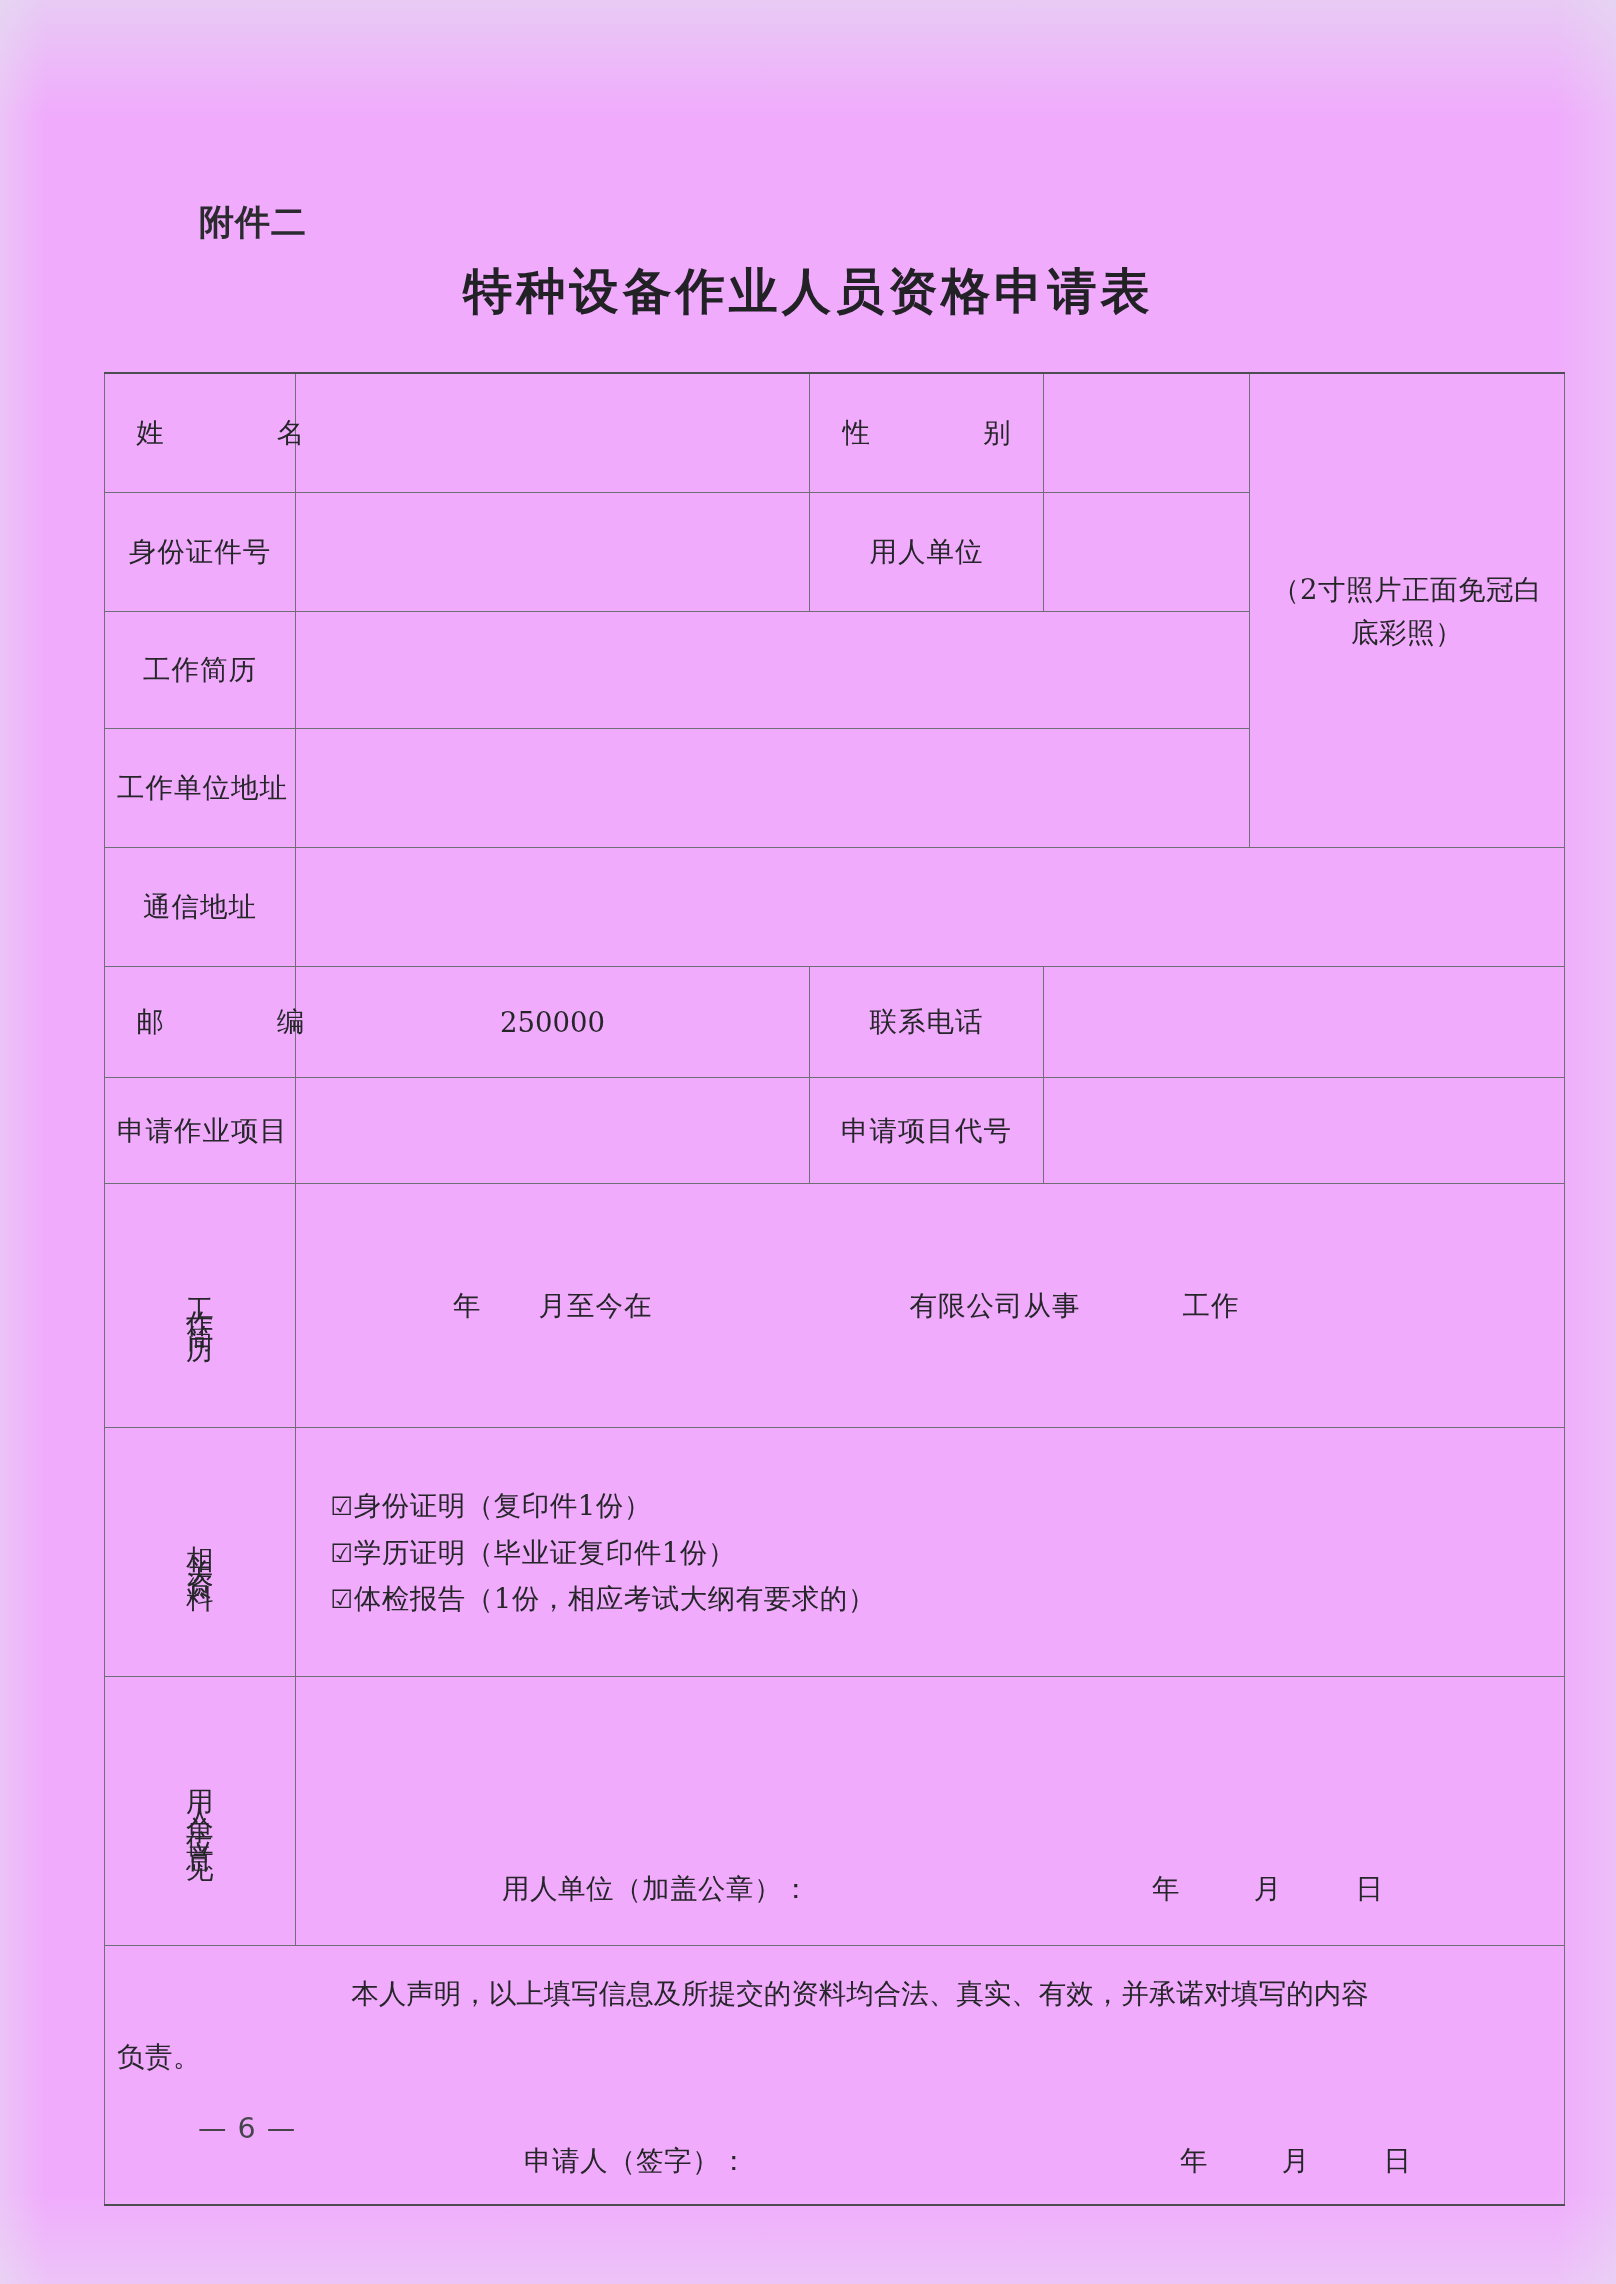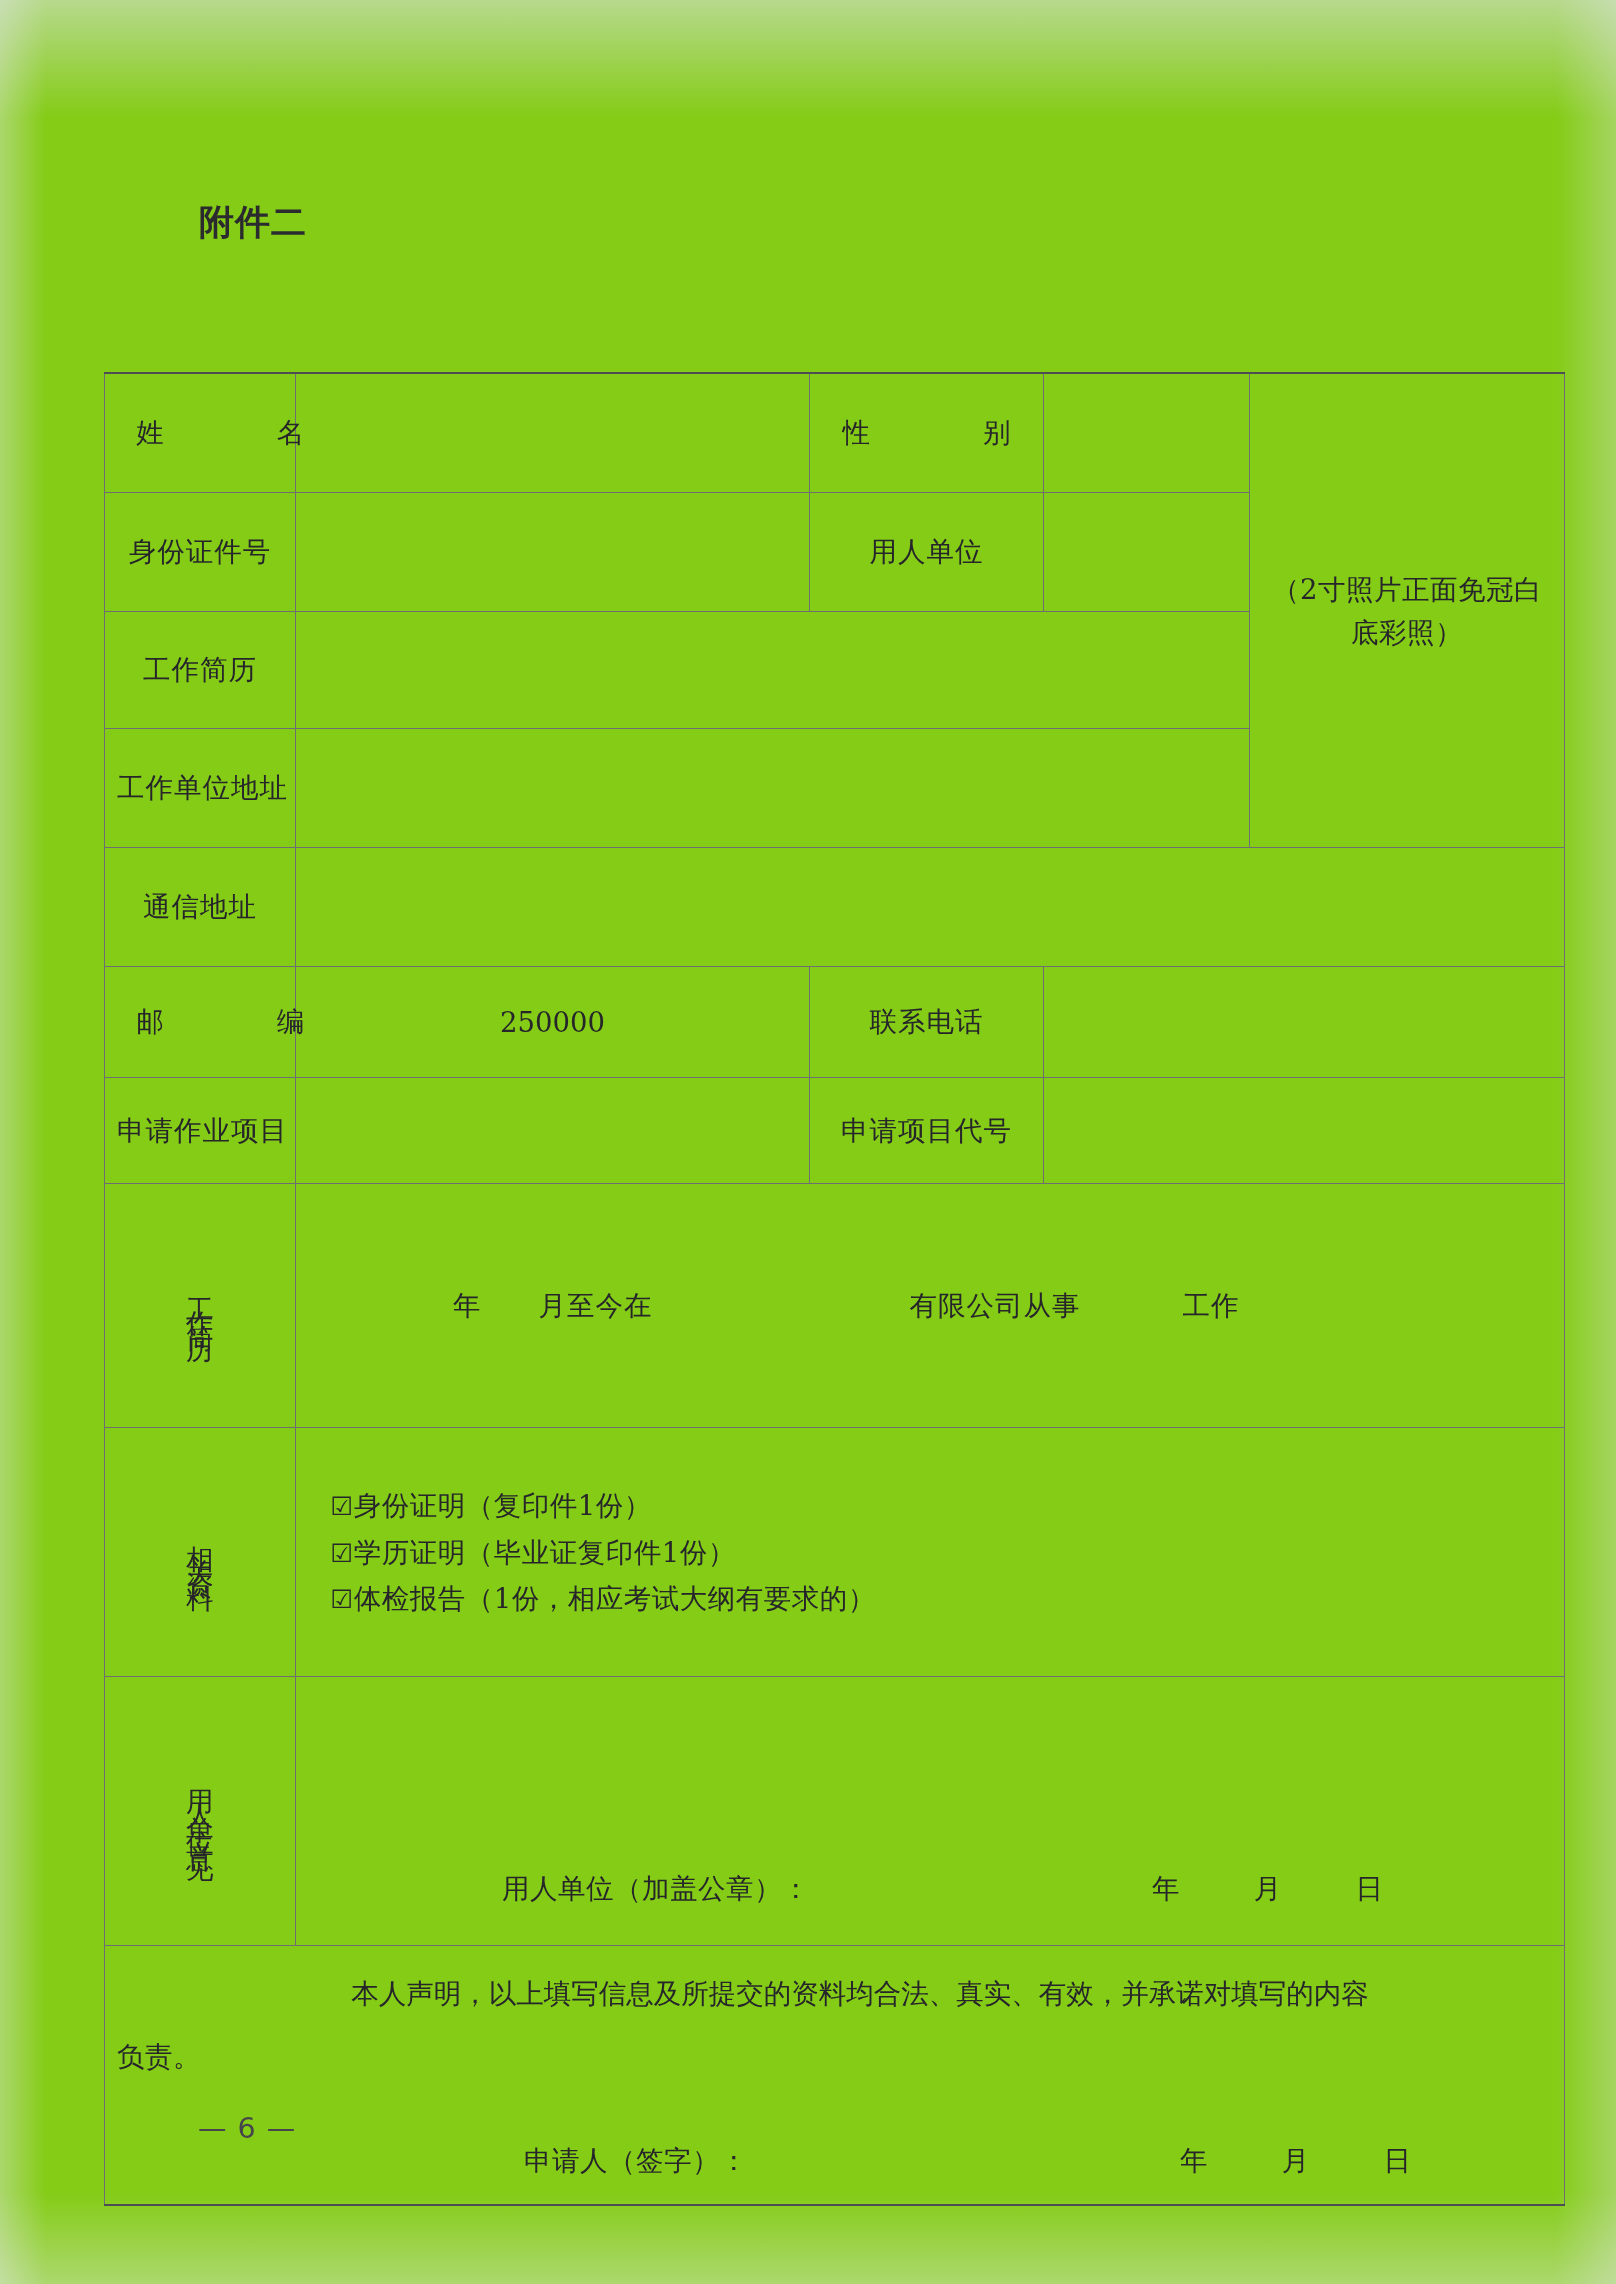--- a/index.html
+++ b/index.html
@@ -8,21 +8,21 @@
     background: #ffffff;
   }
   body {
     font-family: "DejaVu Serif", "Liberation Serif", serif;
     color: #1d1d1f;
   }
   #page {
     position: relative;
     width: 1617px;
     height: 2284px;
-    background: #84cc16;
+    background: #f0abfc;
     overflow: hidden;
   }
   
   #scan-tint {
     position: absolute;
     inset: 0;
     background:
       linear-gradient(180deg, rgba(225,228,238,0.55) 0px, rgba(255,255,255,0) 117px),
       linear-gradient(90deg, rgba(230,232,240,0.40) 0px, rgba(255,255,255,0) 46px),
       linear-gradient(270deg, rgba(228,230,240,0.35) 0px, rgba(255,255,255,0) 61px),
@@ -208,20 +208,21 @@
 </style>
 </head>
 <body>
 
 <div id="page">
 
   <div id="scan-tint"></div>
 
   <div class="attachment-label">附件二</div>
 
+  <div class="doc-title">特种设备作业人员资格申请表</div>
 
   <table id="form-table">
     <colgroup>
       <col style="width:191px">
       <col style="width:514px">
       <col style="width:234px">
       <col style="width:206px">
       <col style="width:315px">
     </colgroup>
 

